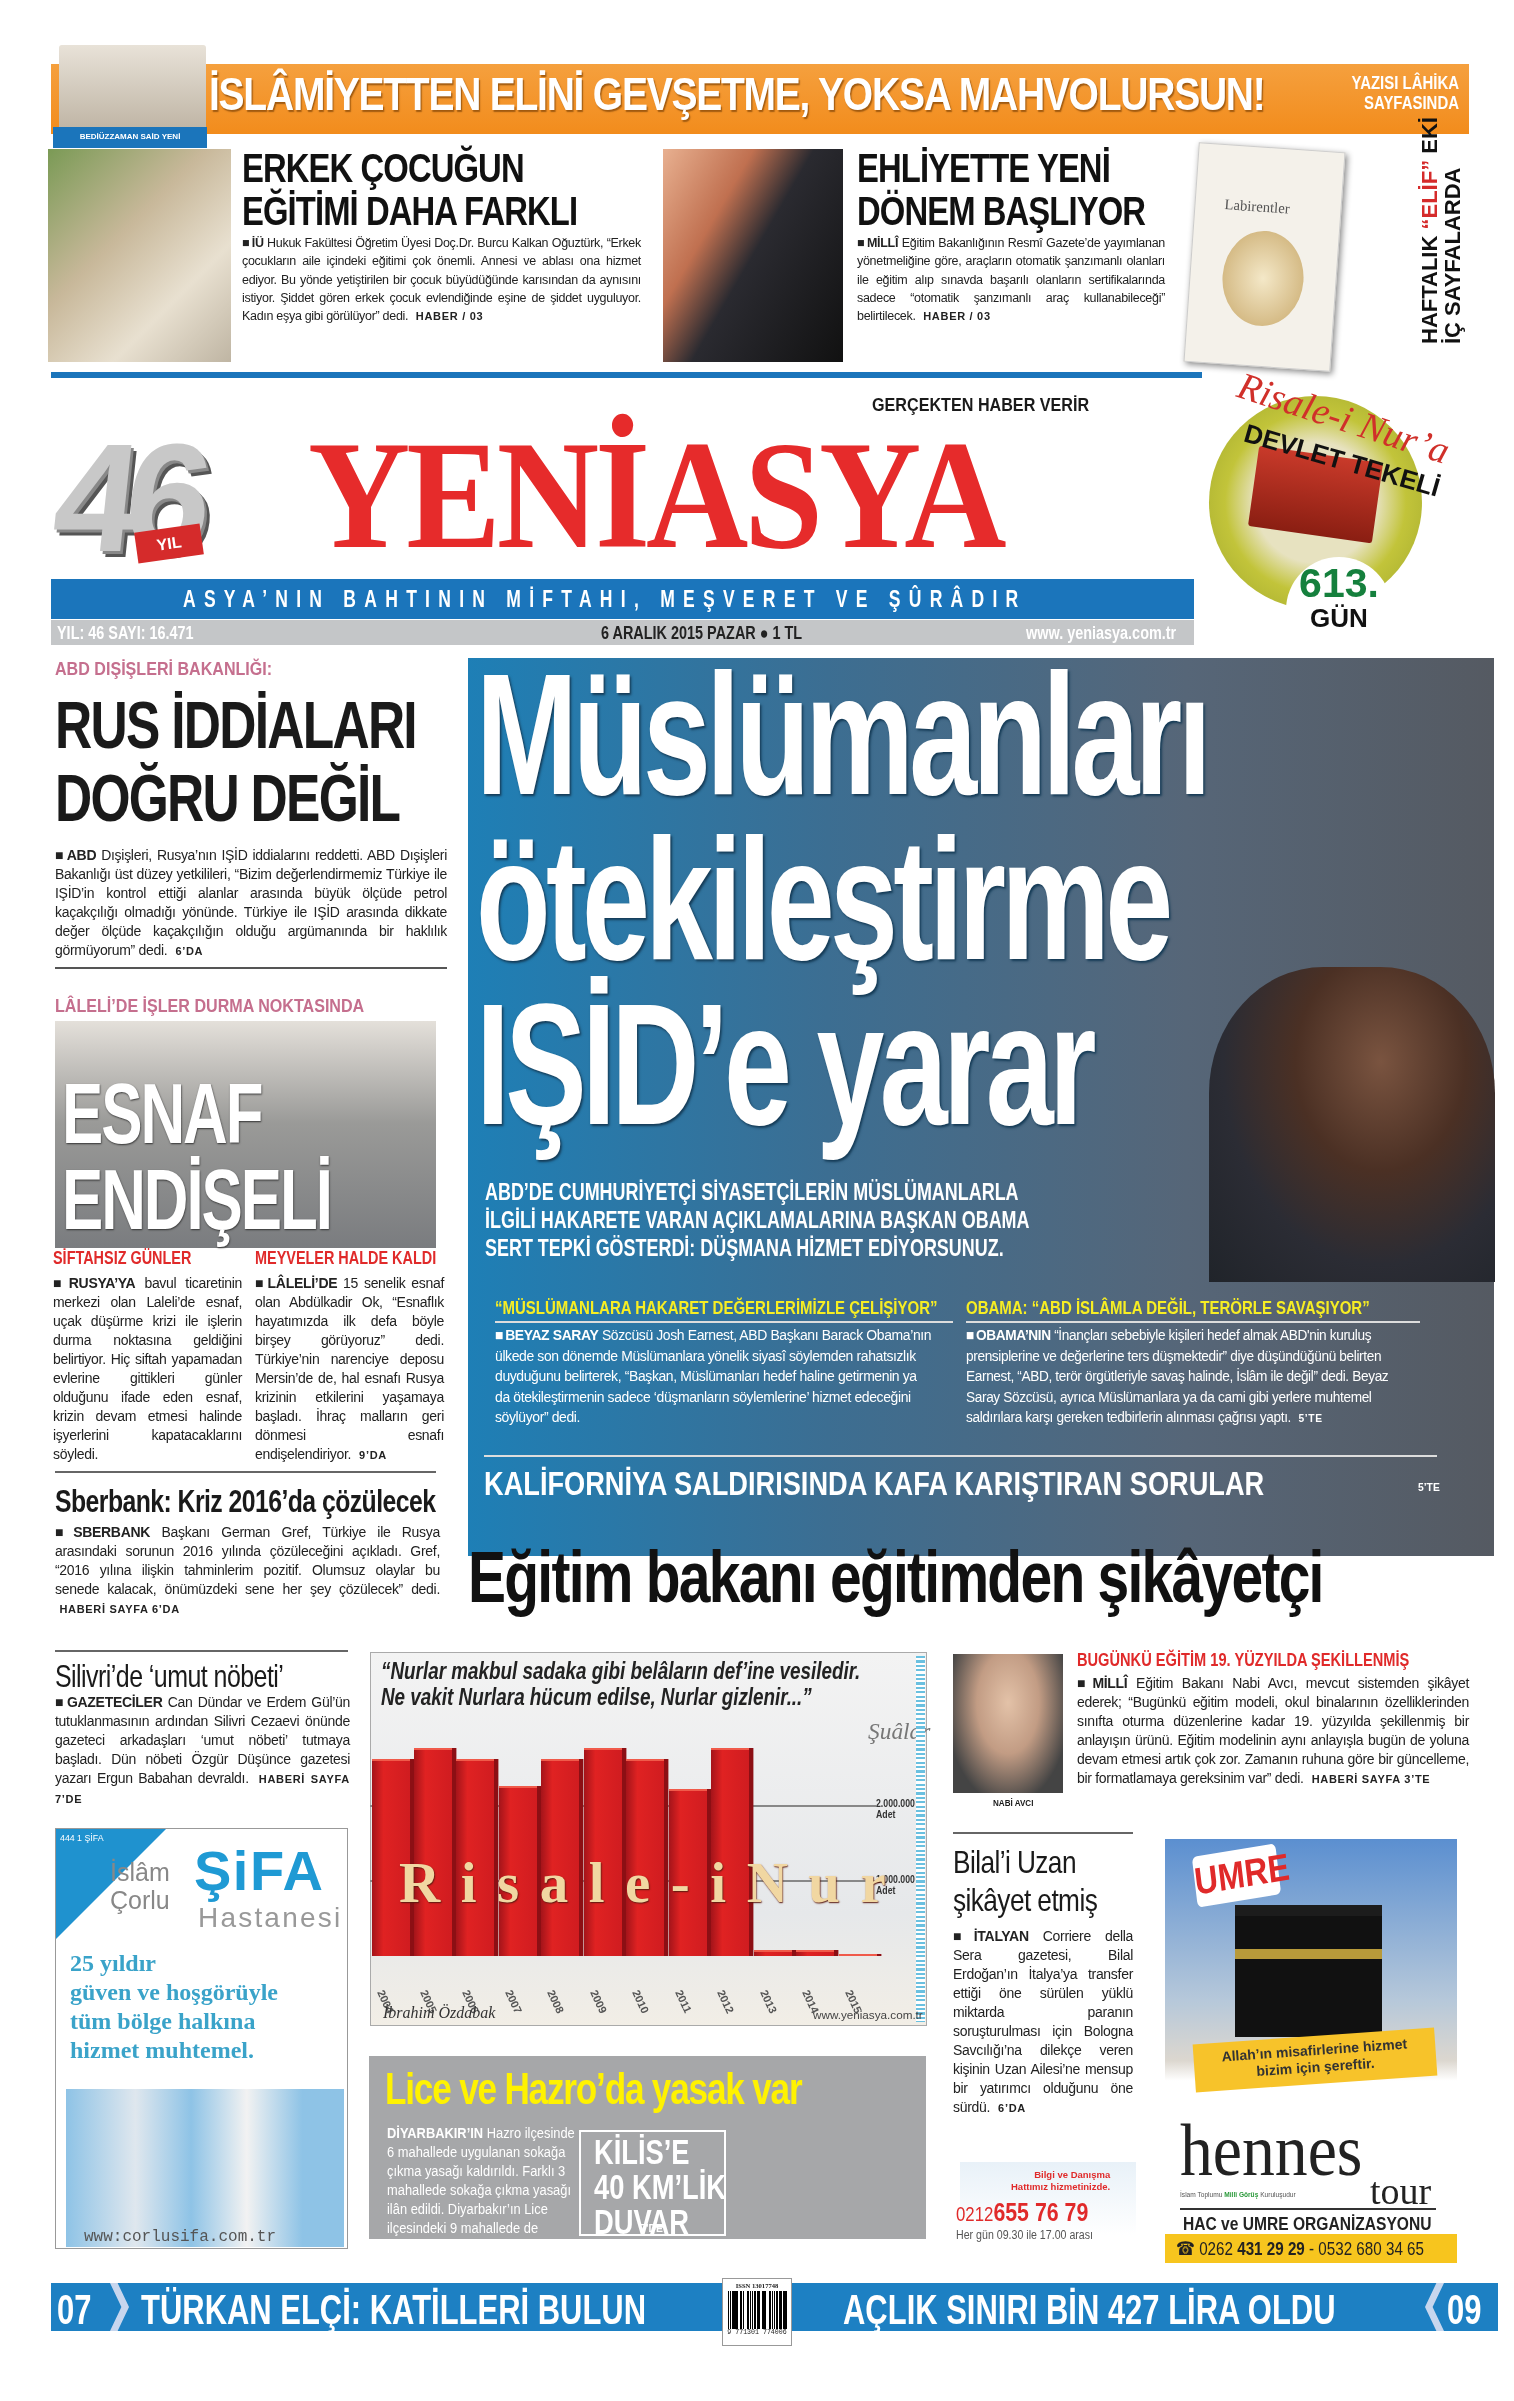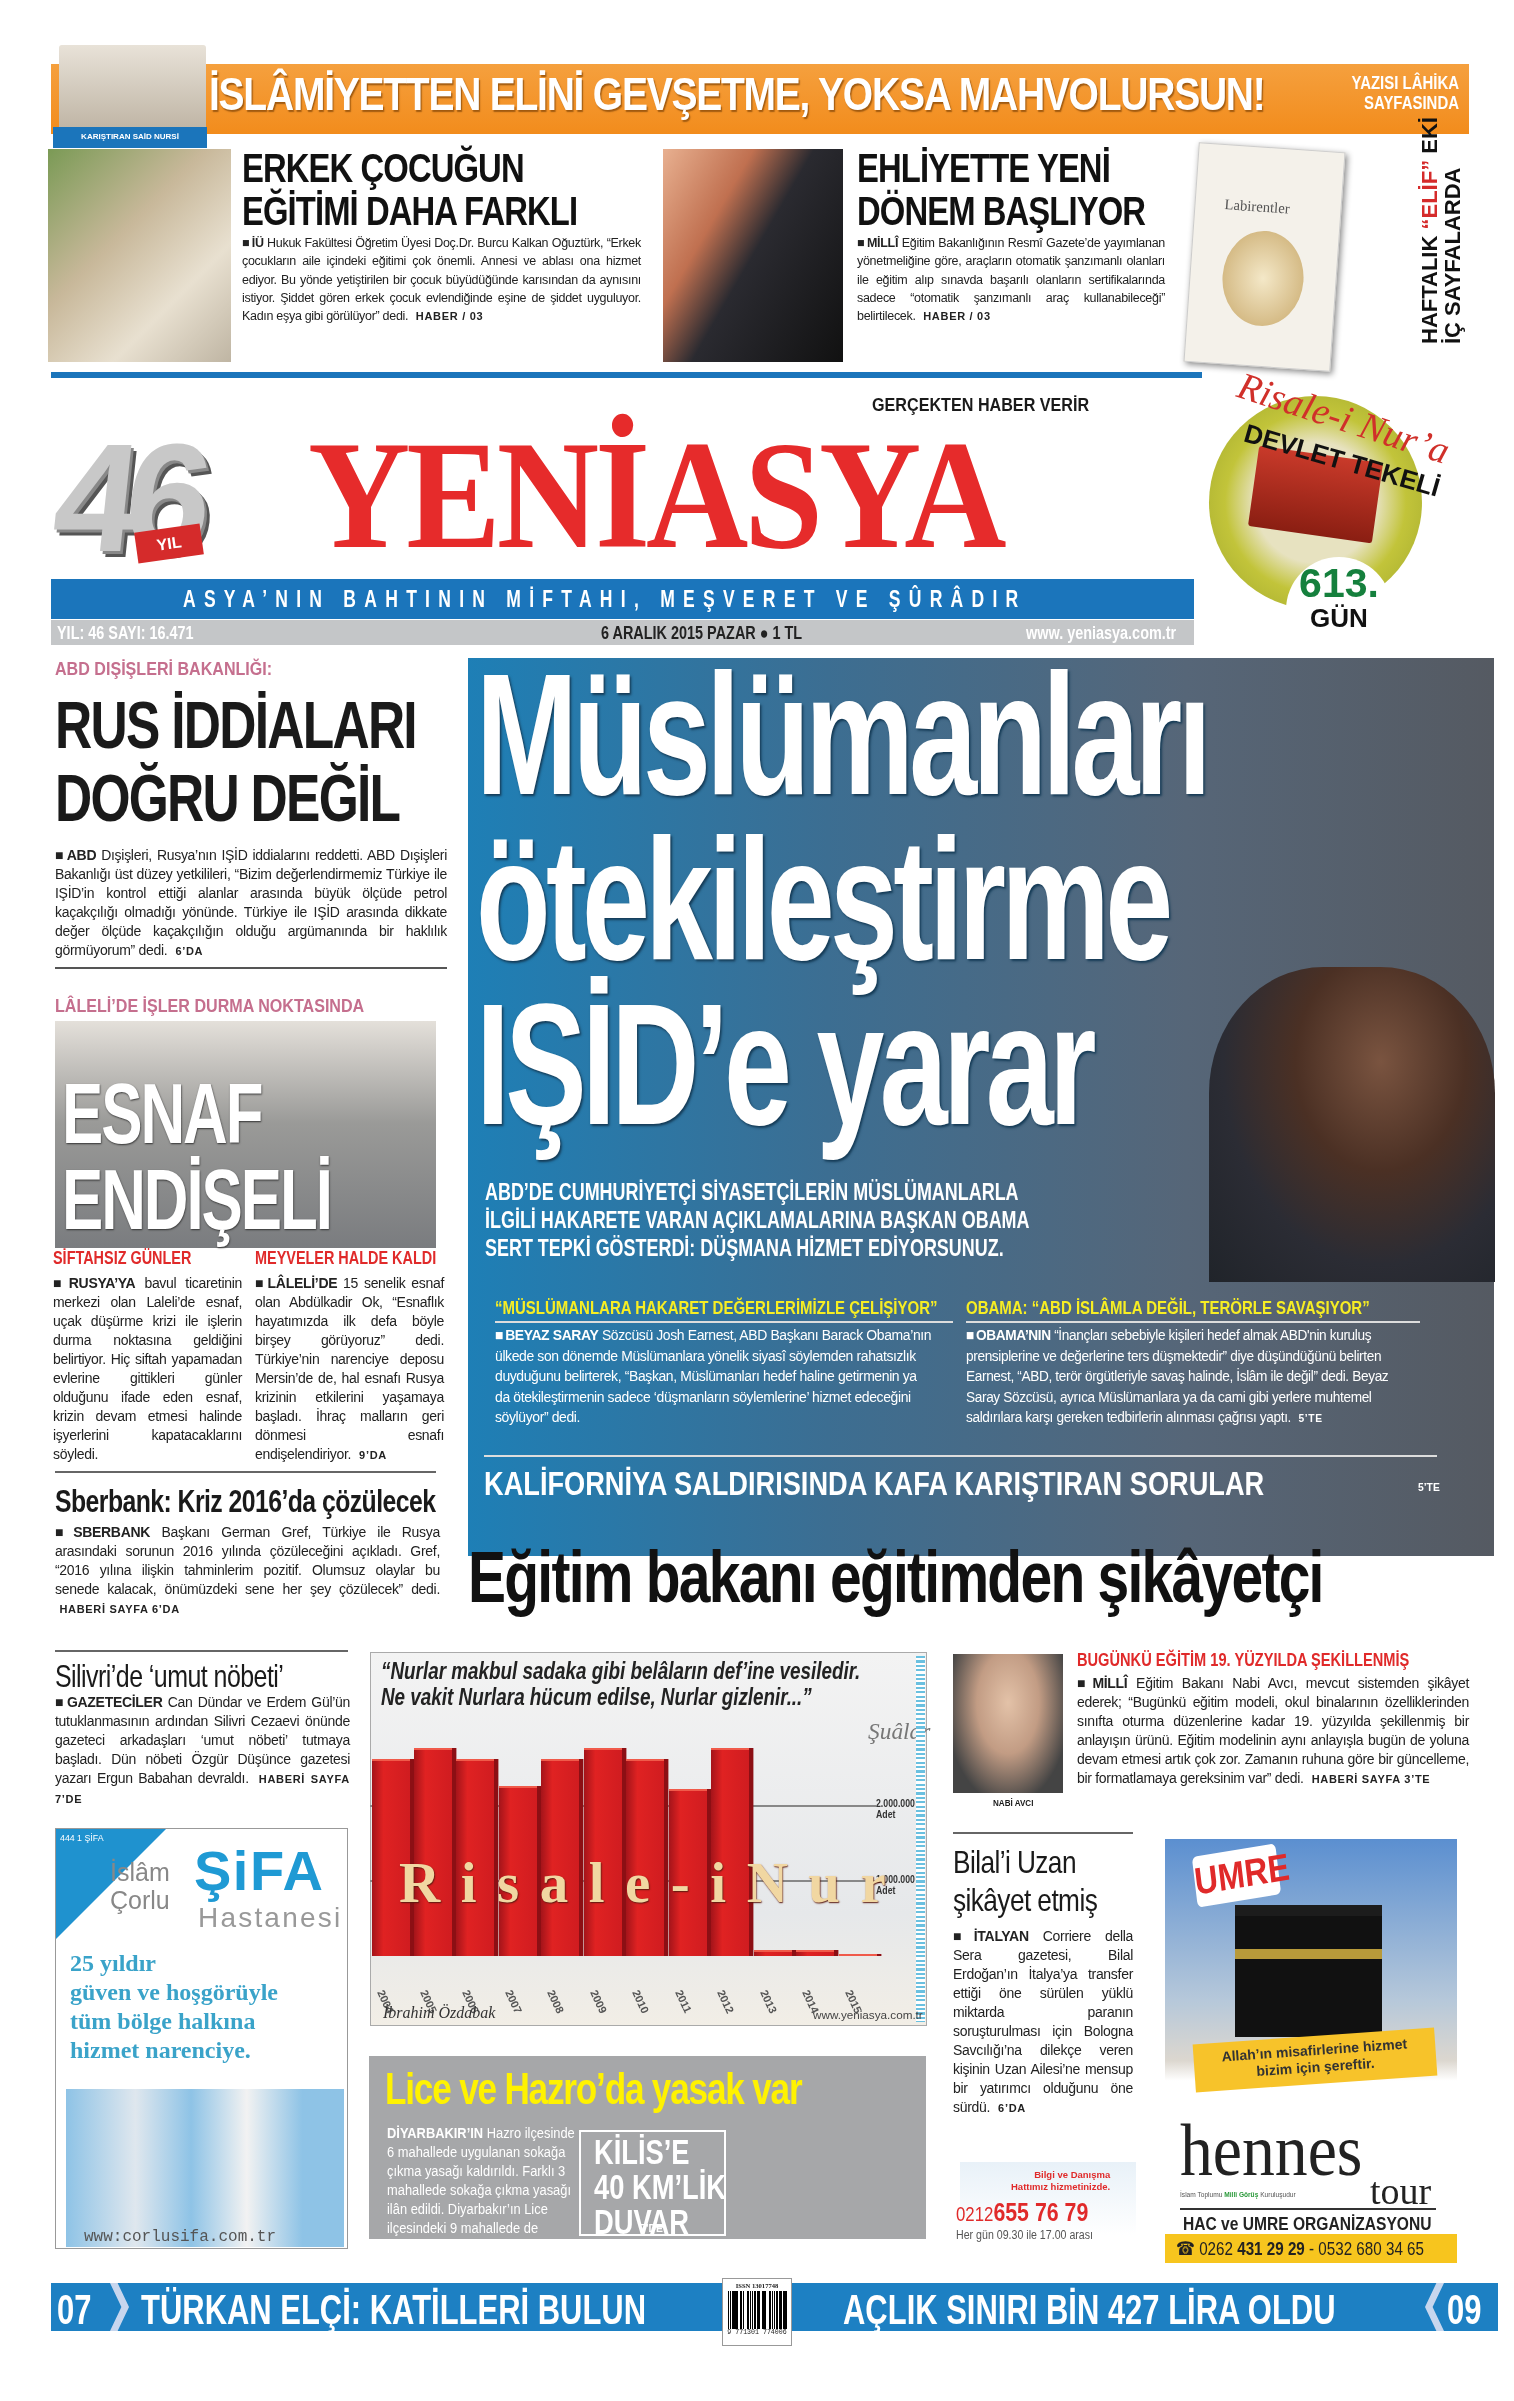--- a/index.html
+++ b/index.html
@@ -171,21 +171,21 @@
   #barcode-box { left: 722px; top: 2278px; width: 70px; height: 68px; background: #fff; border: 0.7px solid #999; text-align: center; }
   #issn { display: block; font-size: 6.6px; font-weight: bold; margin-top: 2.9px; font-family: "Liberation Serif", serif; }
   #barcode { display: block; margin: 2.2px auto 0; width: 59px; height: 38px; background: repeating-linear-gradient(90deg,#000 0 1.5px,#fff 1.5px 2.2px,#000 2.2px 2.9px,#fff 2.9px 4.4px,#000 4.4px 6.6px,#fff 6.6px 7.3px); }
   #barcode-num { display: block; font-size: 6.6px; font-family: "Liberation Mono", monospace; }
 </style>
 </head>
 <body>
 
 <div class="abs" id="top-banner"></div>
 <div class="abs" id="nursi-photo"></div>
-<div class="abs" id="nursi-label">KARIŞTIRAN SAİD NURSİ</div>
+<div class="abs" id="nursi-label">BEDİÜZZAMAN SAİD YENİ</div>
 <div class="abs hx" id="banner-text">İSLÂMİYETTEN ELİNİ GEVŞETME, YOKSA MAHVOLURSUN!</div>
 <div class="abs" id="banner-note">
   <div>YAZISI LÂHİKA</div>
   <div>SAYFASINDA</div>
 </div>
 
 <div class="abs photo" id="teaser1-photo"></div>
 <div class="abs hx teaser-title" style="left:242px;top:147px;">
   <div>ERKEK ÇOCUĞUN</div>
   <div>EĞİTİMİ DAHA FARKLI</div>
@@ -376,21 +376,21 @@
 <div class="abs" id="sifa-ozel">
   <div>İslâm</div>
   <div>Çorlu</div>
 </div>
 <div class="abs" id="sifa-name">ŞiFA</div>
 <div class="abs" id="sifa-hast">Hastanesi</div>
 <div class="abs" id="sifa-slogan">
   <div>25 yıldır</div>
   <div>güven ve hoşgörüyle</div>
   <div>tüm bölge halkına</div>
-  <div>hizmet narenciye.</div>
+  <div>hizmet muhtemel.</div>
 </div>
 <div class="abs" id="sifa-staff"></div>
 <div class="abs" id="sifa-web">www:corlusifa.com.tr</div>
 
 <div class="abs photo" id="nabi-photo"></div>
 <div class="abs hx" id="nabi-caption">NABİ AVCI</div>
 <div class="abs hx" id="egitim-kicker">BUGÜNKÜ EĞİTİM 19. YÜZYILDA ŞEKİLLENMİŞ</div>
 <div class="abs body-text" id="egitim-body">
   <span class="lead">MİLLÎ</span>
   <span>Eğitim Bakanı Nabi Avcı, mevcut sistemden şikâyet ederek; “Bugünkü eğitim modeli, okul binalarının özelliklerinden sınıfta oturma düzenlerine kadar 19. yüzyılda şekillenmiş bir anlayışın ürünü. Eğitim modelinin aynı anlayışla bugün de yoluna devam etmesi artık çok zor. Zamanın ruhuna göre bir güncelleme, bir formatlamaya gereksinim var” dedi.</span>

